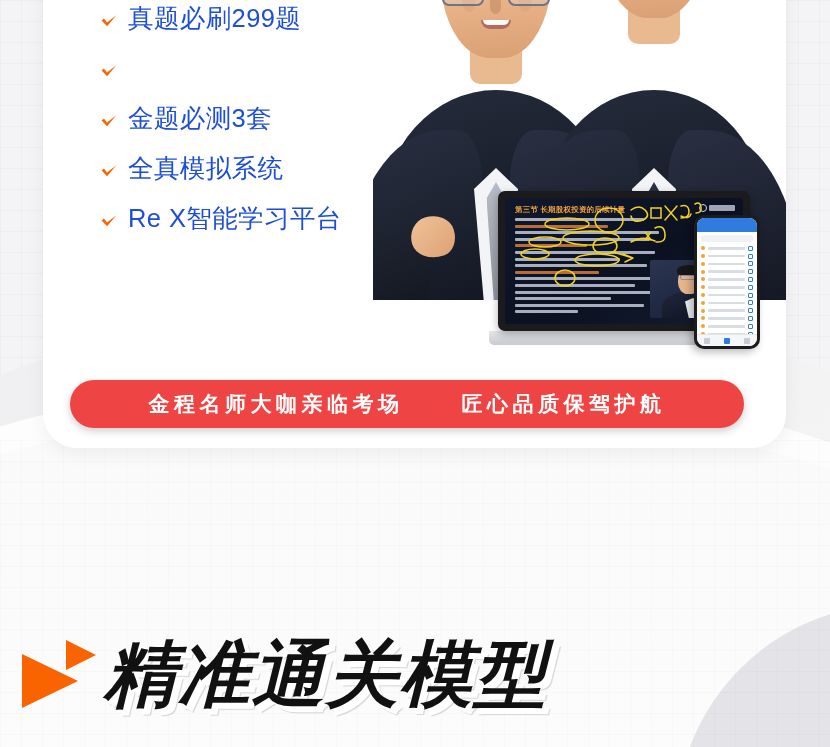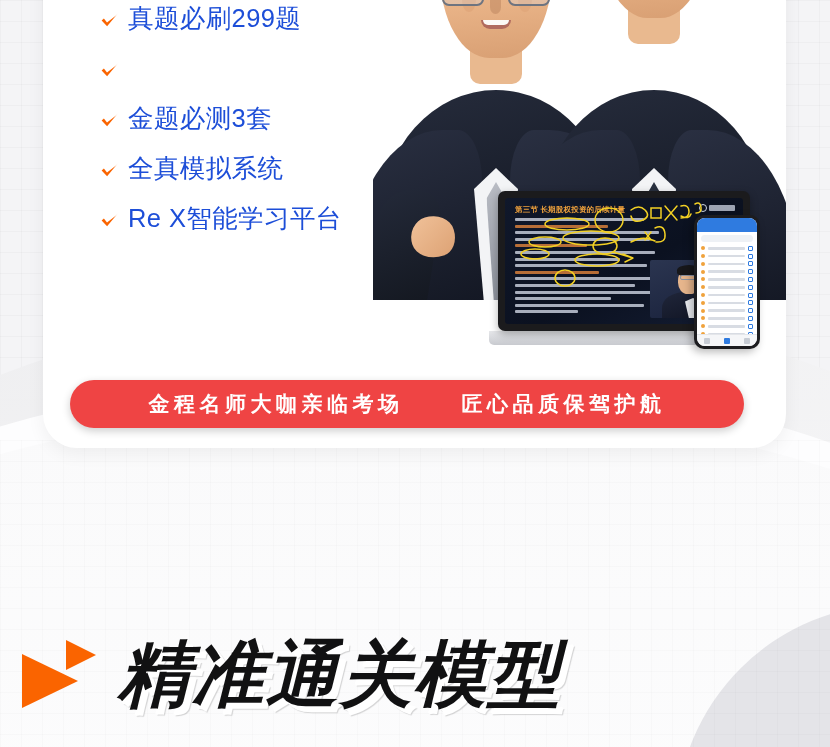--- a/index.html
+++ b/index.html
@@ -246,21 +246,21 @@
     white-space:nowrap;
   }
 
   
   #bottom-headline{
     position:absolute; left:0; top:614px; width:640px; height:120px;
     display:flex; align-items:center;
   }
   #arrow-icon{ width:84px; height:76px; flex:0 0 84px; margin-left:16px; }
   #headline-text{
-    margin-left:18px;
+    margin-left:4px;
     font-size:72px; font-weight:bold; font-style:italic;
     color:#111112; letter-spacing:2px; line-height:1;
     font-family:"DejaVu Sans","Liberation Sans",sans-serif;
     text-shadow:
       5px 5px 0 #ffffff,
       6px 6px 0 #ffffff,
       7px 7px 1px rgba(0,0,0,.16);
     white-space:nowrap;
   }
 </style>

